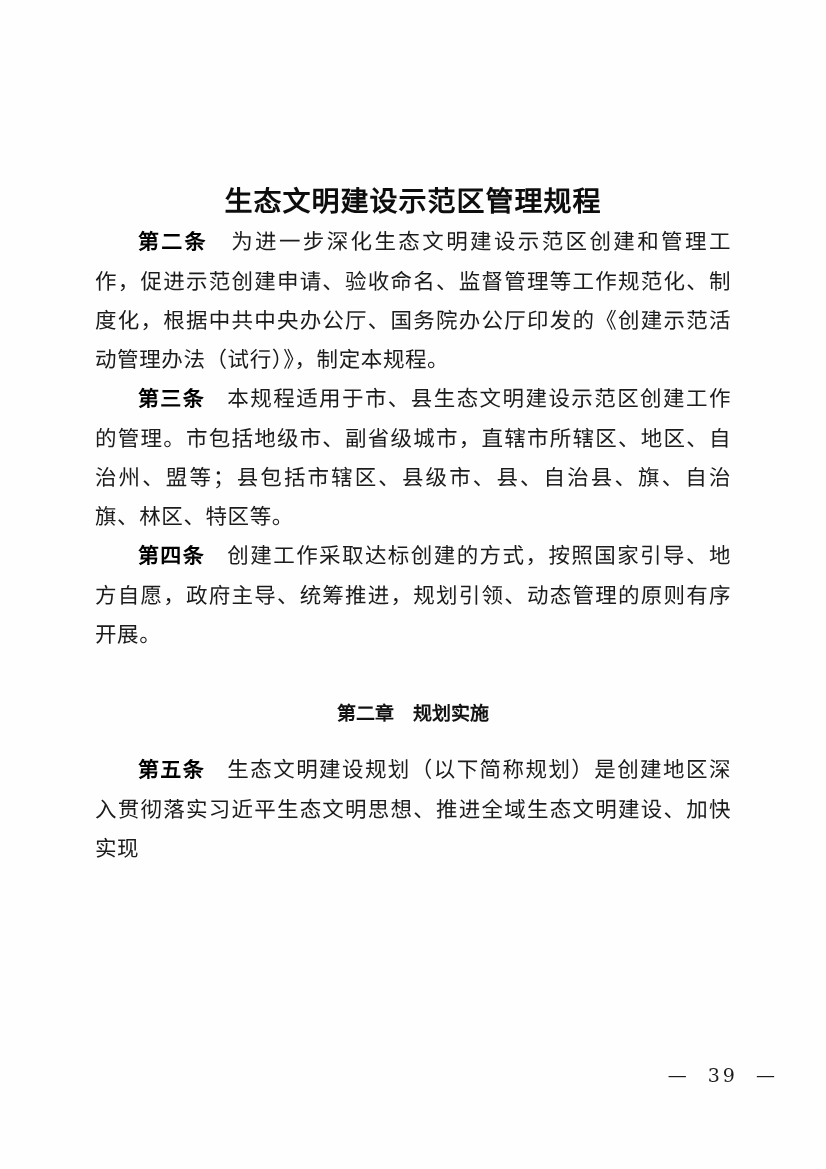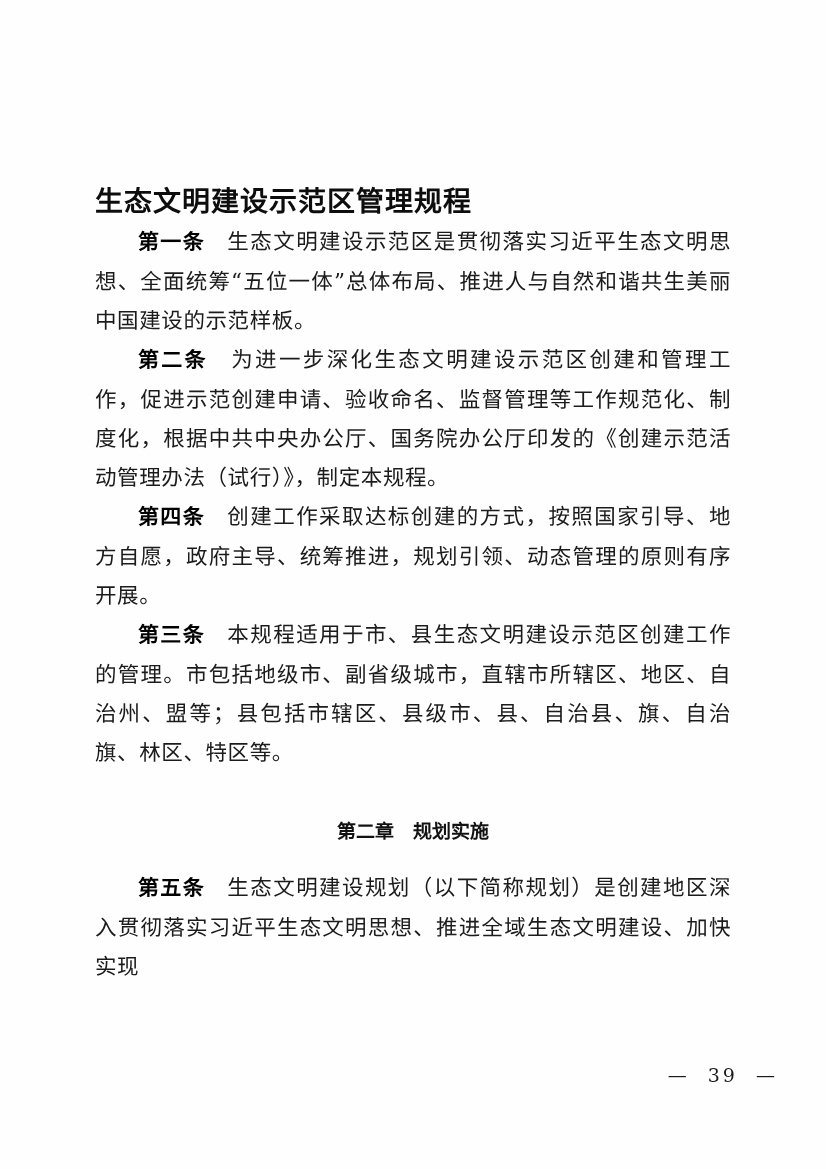--- a/index.html
+++ b/index.html
@@ -35,20 +35,21 @@
     width: 636px;
   }
 
   
   .doc-title {
     font-family: "DejaVu Sans", "Liberation Sans", sans-serif;
     font-weight: 700;
     font-size: 28px;
     line-height: 40px;
     letter-spacing: 1px;
+    text-align: center;
     color: #0d0d0d;
     margin: 0 0 0 0;
     padding-top: 6px;
   }
 
   
   .chapter-heading {
     font-family: "DejaVu Sans", "Liberation Sans", sans-serif;
     font-weight: 700;
     font-size: 19px;
@@ -103,34 +104,31 @@
 </head>
 <body>
 
 <div class="page">
 
   <div class="content">
 
     <h1 class="doc-title">生态文明建设示范区管理规程</h1>
 
 
-    <p class="article">
-      <span class="article-label">第一条</span><span class="label-space">　</span><span>生态文明建设示范区是贯彻落实习近平生态文明思想、全面统筹“五位一体”总体布局、推进人与自然和谐共生美丽中国建设的示范样板。</span>
-    </p>
 
     <p class="article">
       <span class="article-label">第二条</span><span class="label-space">　</span><span>为进一步深化生态文明建设示范区创建和管理工作，促进示范创建申请、验收命名、监督管理等工作规范化、制度化，根据中共中央办公厅、国务院办公厅印发的《创建示范活动管理办法（试行）》，制定本规程。</span>
     </p>
 
     <p class="article">
-      <span class="article-label">第四条</span><span class="label-space">　</span><span>创建工作采取达标创建的方式，按照国家引导、地方自愿，政府主导、统筹推进，规划引领、动态管理的原则有序开展。</span>
+      <span class="article-label">第三条</span><span class="label-space">　</span><span>本规程适用于市、县生态文明建设示范区创建工作的管理。市包括地级市、副省级城市，直辖市所辖区、地区、自治州、盟等；县包括市辖区、县级市、县、自治县、旗、自治旗、林区、特区等。</span>
     </p>
 
     <p class="article">
-      <span class="article-label">第三条</span><span class="label-space">　</span><span>本规程适用于市、县生态文明建设示范区创建工作的管理。市包括地级市、副省级城市，直辖市所辖区、地区、自治州、盟等；县包括市辖区、县级市、县、自治县、旗、自治旗、林区、特区等。</span>
+      <span class="article-label">第四条</span><span class="label-space">　</span><span>创建工作采取达标创建的方式，按照国家引导、地方自愿，政府主导、统筹推进，规划引领、动态管理的原则有序开展。</span>
     </p>
 
     <div class="chapter-heading chapter-gap-next">第二章　规划实施</div>
 
     <p class="article">
       <span class="article-label">第五条</span><span class="label-space">　</span><span>生态文明建设规划（以下简称规划）是创建地区深入贯彻落实习近平生态文明思想、推进全域生态文明建设、加快实现</span>
     </p>
 
   </div>
 

